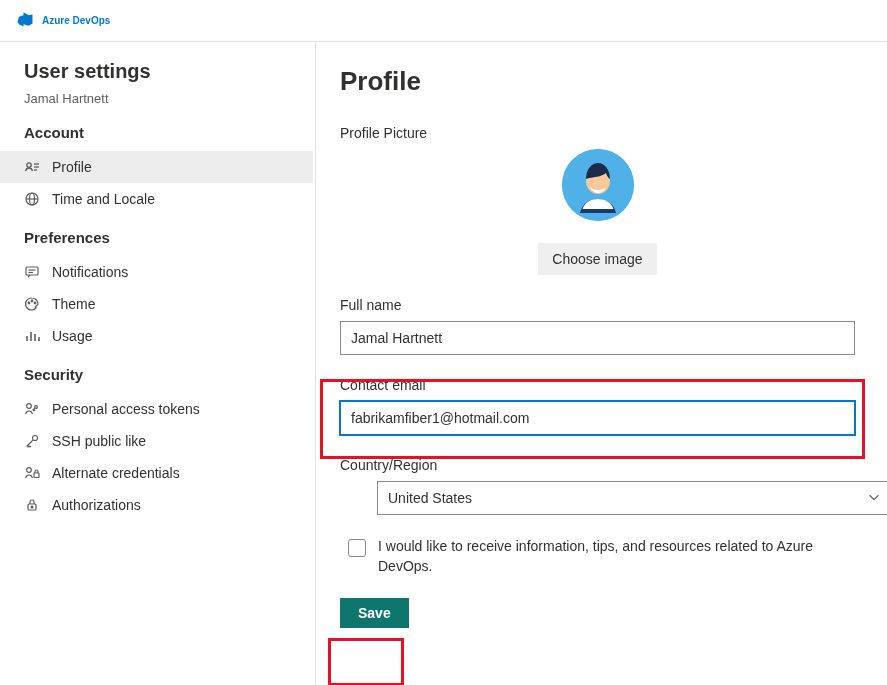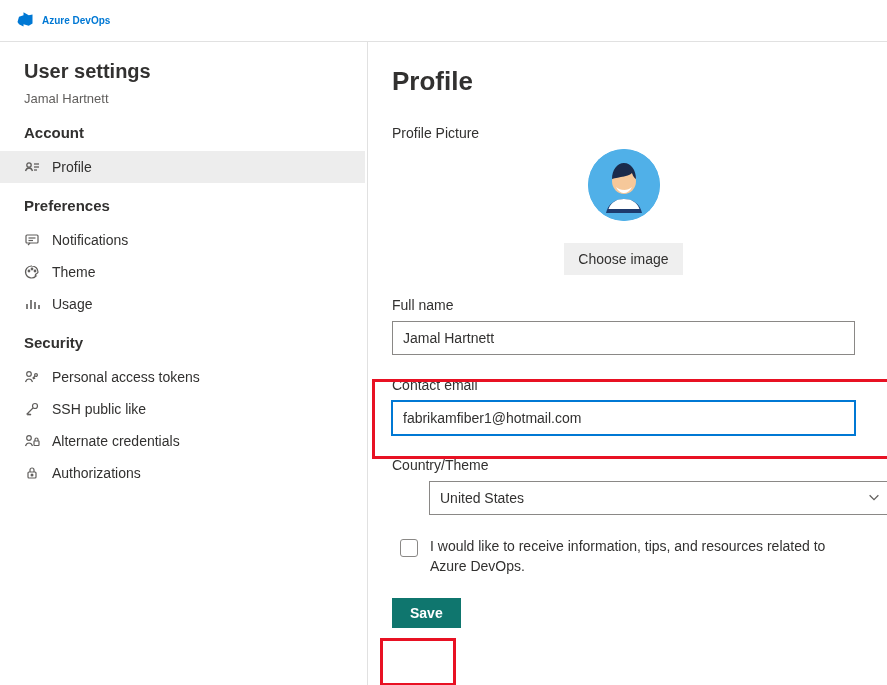--- a/index.html
+++ b/index.html
@@ -18,21 +18,21 @@
     padding: 0 16px;
   }
   .top-header .logo { display: flex; align-items: center; gap: 8px; }
   .top-header .brand { color: #0078d4; font-weight: 600; font-size: 10px; }
 
   
   .layout { display: flex; height: calc(100% - 42px); }
 
   
   .sidebar {
-    width: 368px; flex: none;
+    width: 316px; flex: none;
     border-right: 1px solid #e1e1e1;
     padding: 18px 2px 24px 24px;
   }
   .sidebar h1 { font-size: 20px; font-weight: 600; margin-bottom: 8px; }
   .sidebar .subtitle { color: #605e5c; font-size: 13px; margin-bottom: 18px; }
   .sidebar .section-label {
     font-size: 15px; font-weight: 600; color: #323130;
     margin: 14px 0 10px 0;
   }
   .sidebar .nav { list-style: none; margin-left: -24px; }
@@ -137,20 +137,30 @@
         <span class="nav-icon">
           <svg width="16" height="16" viewBox="0 0 16 16" fill="none" stroke="#605e5c" stroke-width="1.3">
             <circle cx="5" cy="6" r="2.2"></circle>
               <path d="M1.5 12c.6-2 2-3 3.5-3s2.9 1 3.5 3"></path>
             <line x1="10" y1="5" x2="15" y2="5"></line>
               <line x1="10" y1="8" x2="15" y2="8"></line>
               <line x1="10" y1="11" x2="13" y2="11"></line>
           </svg>
         </span>
         <span>Profile</span>
+      </li>
+      <li>
+        <span class="nav-icon">
+          <svg width="16" height="16" viewBox="0 0 16 16" fill="none" stroke="#605e5c" stroke-width="1.2">
+            <circle cx="8" cy="8" r="6"></circle>
+              <ellipse cx="8" cy="8" rx="2.5" ry="6"></ellipse>
+              <line x1="2" y1="8" x2="14" y2="8"></line>
+          </svg>
+        </span>
+        <span>Time and Locale</span>
       </li>
     </ul>
 
     <div class="section-label">Preferences</div>
     <ul class="nav">
       <li>
         <span class="nav-icon">
           <svg width="16" height="16" viewBox="0 0 16 16" fill="none" stroke="#605e5c" stroke-width="1.2">
             <rect x="2" y="3" width="12" height="8" rx="1"></rect>
               <path d="M4 13l2-2"></path>
@@ -254,21 +264,21 @@
       <div class="field-label">Full name</div>
       <input type="text" class="text-input" value="Jamal Hartnett" style="">
     </div>
 
     <div class="field-block" style="position:relative;">
       <div class="field-label">Contact email</div>
       <input type="text" class="text-input focused" value="fabrikamfiber1@hotmail.com" style="">
     </div>
 
     <div class="field-block">
-      <div class="field-label">Country/Theme</div>
+      <div class="field-label">Country/Region</div>
       <div class="select-input">
         <span>United States</span>
         <span class="chevron">
           <svg width="14" height="14" viewBox="0 0 16 16" fill="none" stroke="#605e5c" stroke-width="1.4">
               <path d="M3 6l5 5 5-5"></path>
             </svg>
         </span>
       </div>
     </div>
 

